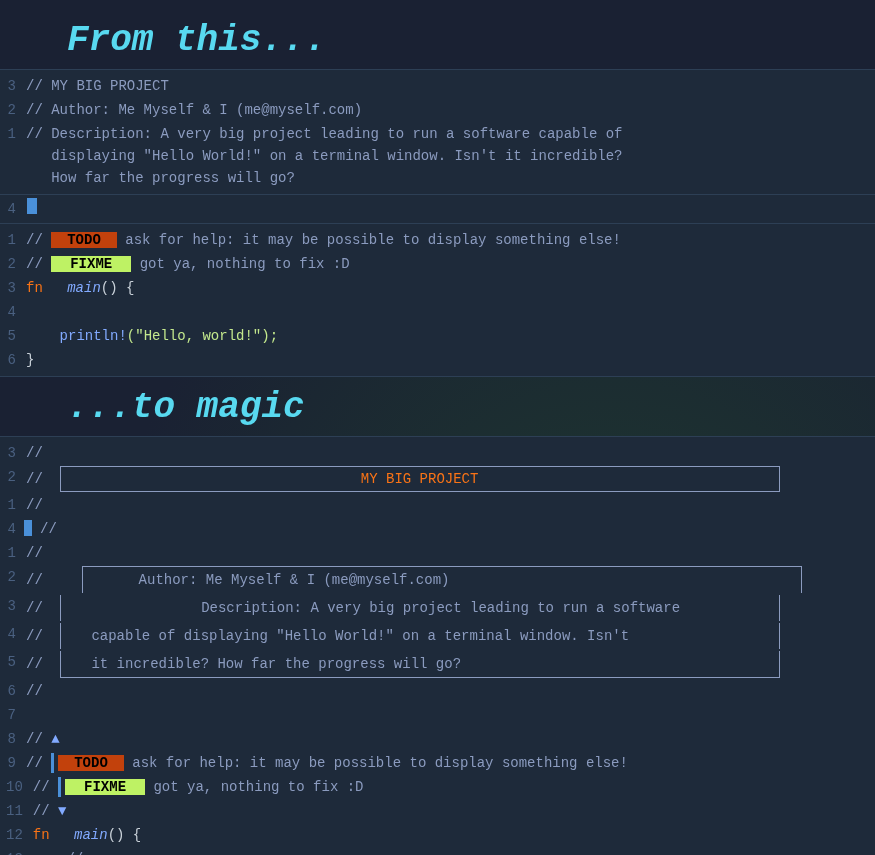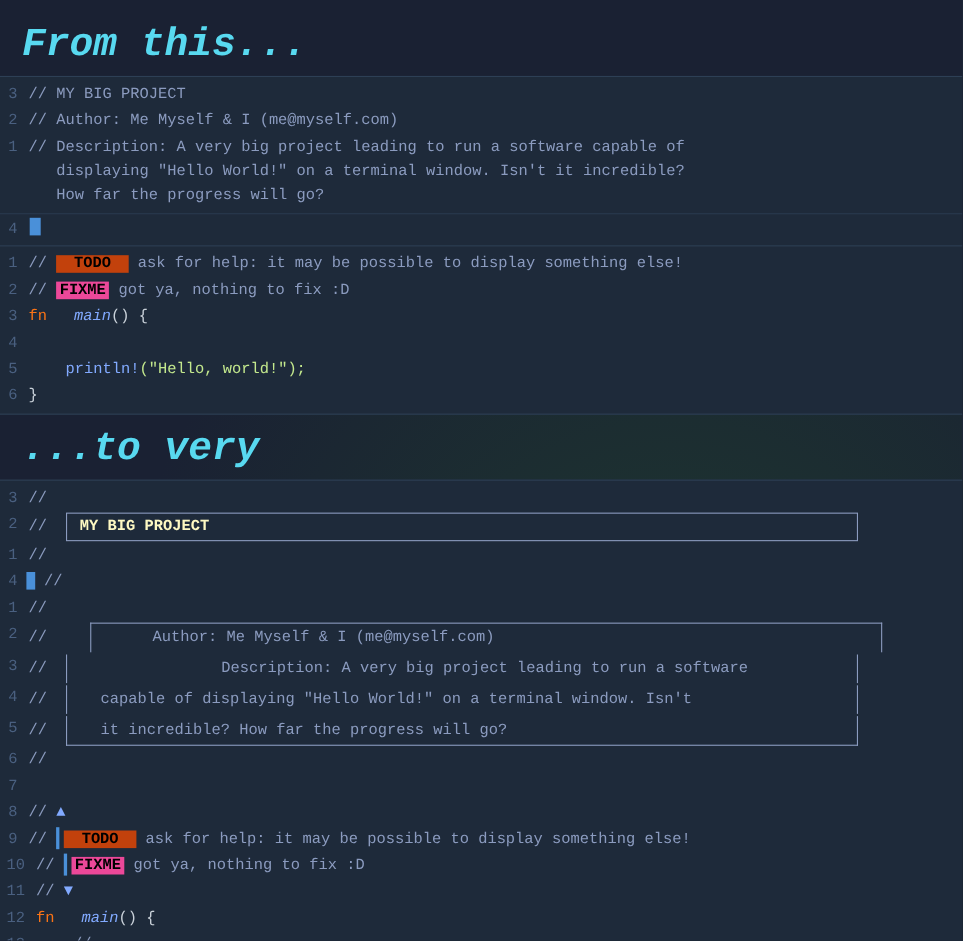--- a/index.html
+++ b/index.html
@@ -35,20 +35,21 @@
     }
 
     
     .section-title {
       font-style: italic;
       font-weight: bold;
       font-size: 36px;
       color: #58d9f0;
       padding: 10px 20px 8px 20px;
       font-family: 'Courier New', Courier, monospace;
+      margin-left: 47px;
     }
 
     
     .code-block {
       background-color: #1e2a3a;
       border-top: 1px solid #2d3f55;
       border-bottom: 1px solid #2d3f55;
       padding: 4px 0;
       margin-bottom: 0;
     }
@@ -94,21 +95,21 @@
       font-size: 14px;
       line-height: 22px;
     }
 
     
     .c-comment { color: #8b9bbf; }
     .c-keyword { color: #f97316; }
     .c-func { color: #82aaff; font-style: italic; margin-left: 16px; }
     .c-string { color: #c3e88d; }
     .c-todo { background-color: #c2410c; color: #000; padding: 0 16px; font-weight: bold; }
-    .c-fixme { background-color: #ec4899; color: #000; padding: 0 3px; font-weight: bold; }
+    .c-fixme { background-color: #bef264; color: #000; padding: 0 19px; font-weight: bold; }
     .c-println { color: #82aaff; }
   </style>
 </head>
 <body>
 
 <div class="page-container">
 
   <div class="section-title">From this...</div>
 
   <div class="code-block">
@@ -166,32 +167,32 @@
       <span class="line-num">5</span>
       <span class="line-content">    <span class="c-println">println!</span><span class="c-string">("Hello, world!");</span></span>
     </div>
 
     <div class="code-line">
       <span class="line-num">6</span>
       <span class="line-content">}</span>
     </div>
   </div>
 
-  <div class="section-title">...to very</div>
+  <div class="section-title">...to magic</div>
 
   <div class="code-block">
 
     <div class="code-line">
       <span class="line-num">3</span>
       <span class="line-content c-comment">//</span>
     </div>
 
     <div class="code-line">
       <span class="line-num">2</span>
-      <span class="line-content"><span class="c-comment">//  </span><span style="border:1px solid #8b9bbf; padding:1px 12px; color:#fef9c3; min-width:720px; display:inline-block; text-align:left;font-weight:bold;">MY BIG PROJECT</span></span>
+      <span class="line-content"><span class="c-comment">//  </span><span style="border:1px solid #8b9bbf; padding:1px 12px; color:#f97316; min-width:720px; display:inline-block; text-align:center;">MY BIG PROJECT</span></span>
     </div>
 
     <div class="code-line">
       <span class="line-num">1</span>
       <span class="line-content c-comment">//</span>
     </div>
 
     <div class="code-line">
       <span class="line-num">4</span>
       <span style="min-width:14px; flex-shrink:0;"><span style="background:#4a90d9;width:8px;height:16px;display:inline-block;vertical-align:middle;"></span></span>

